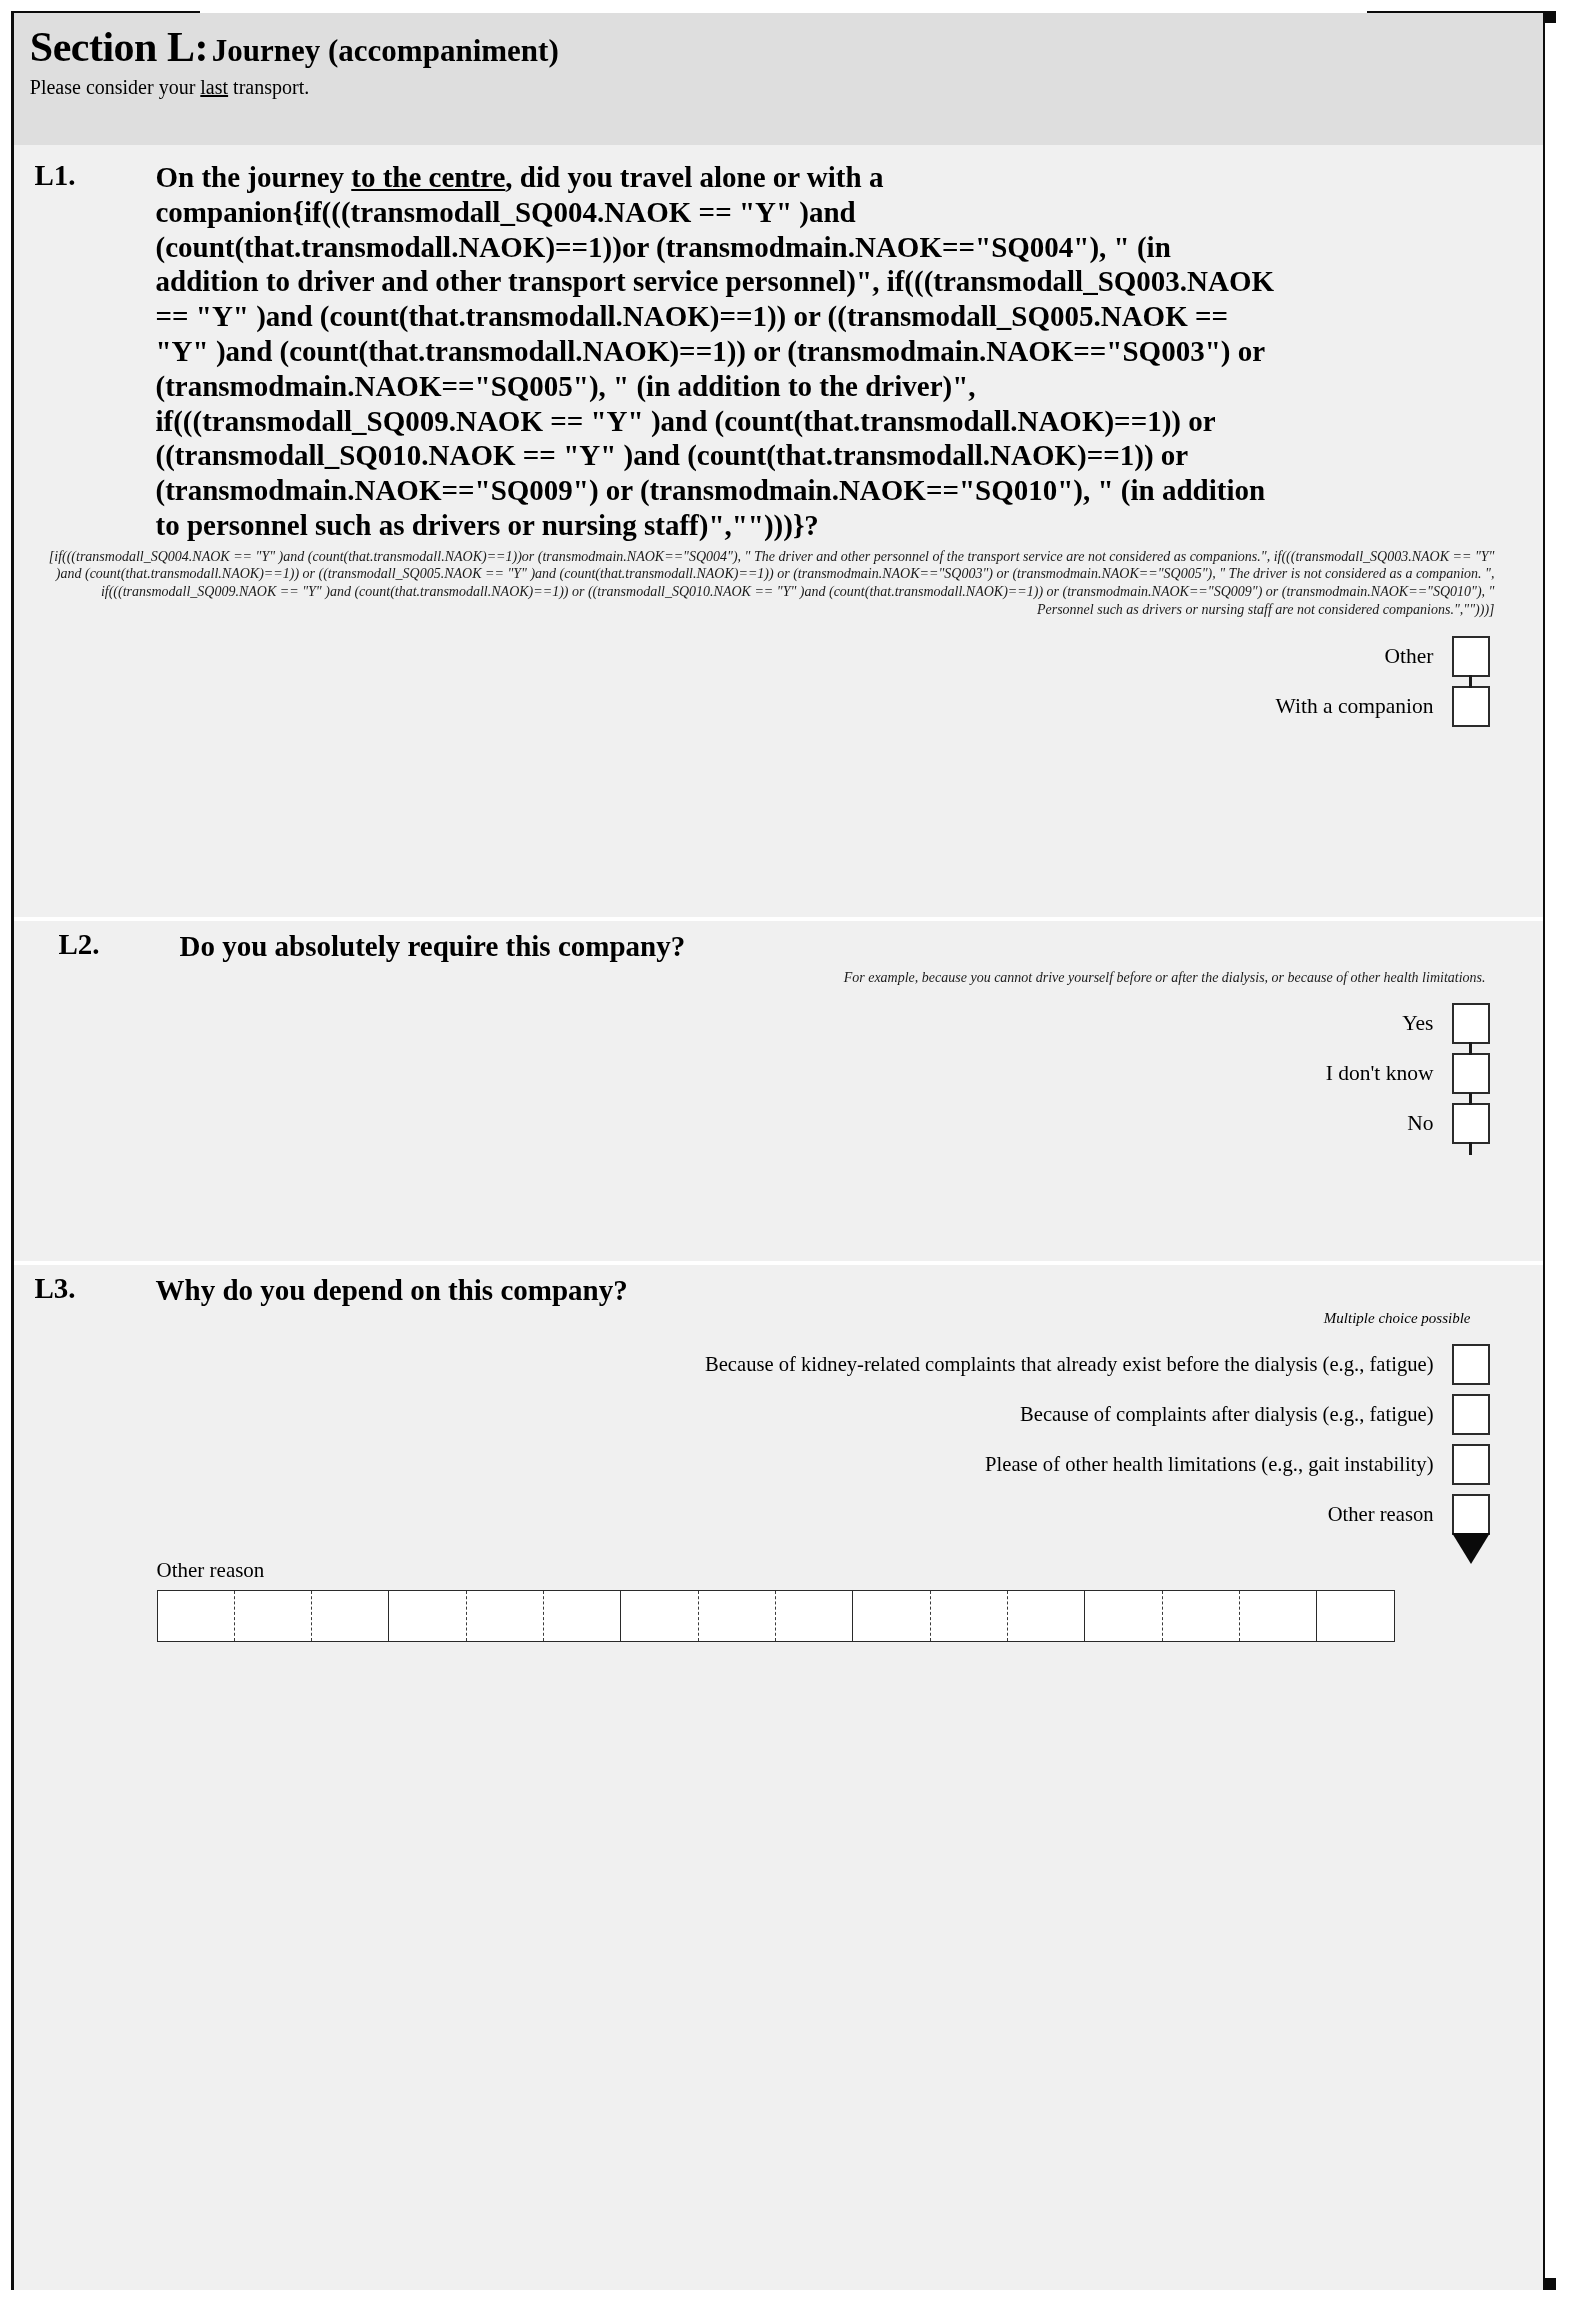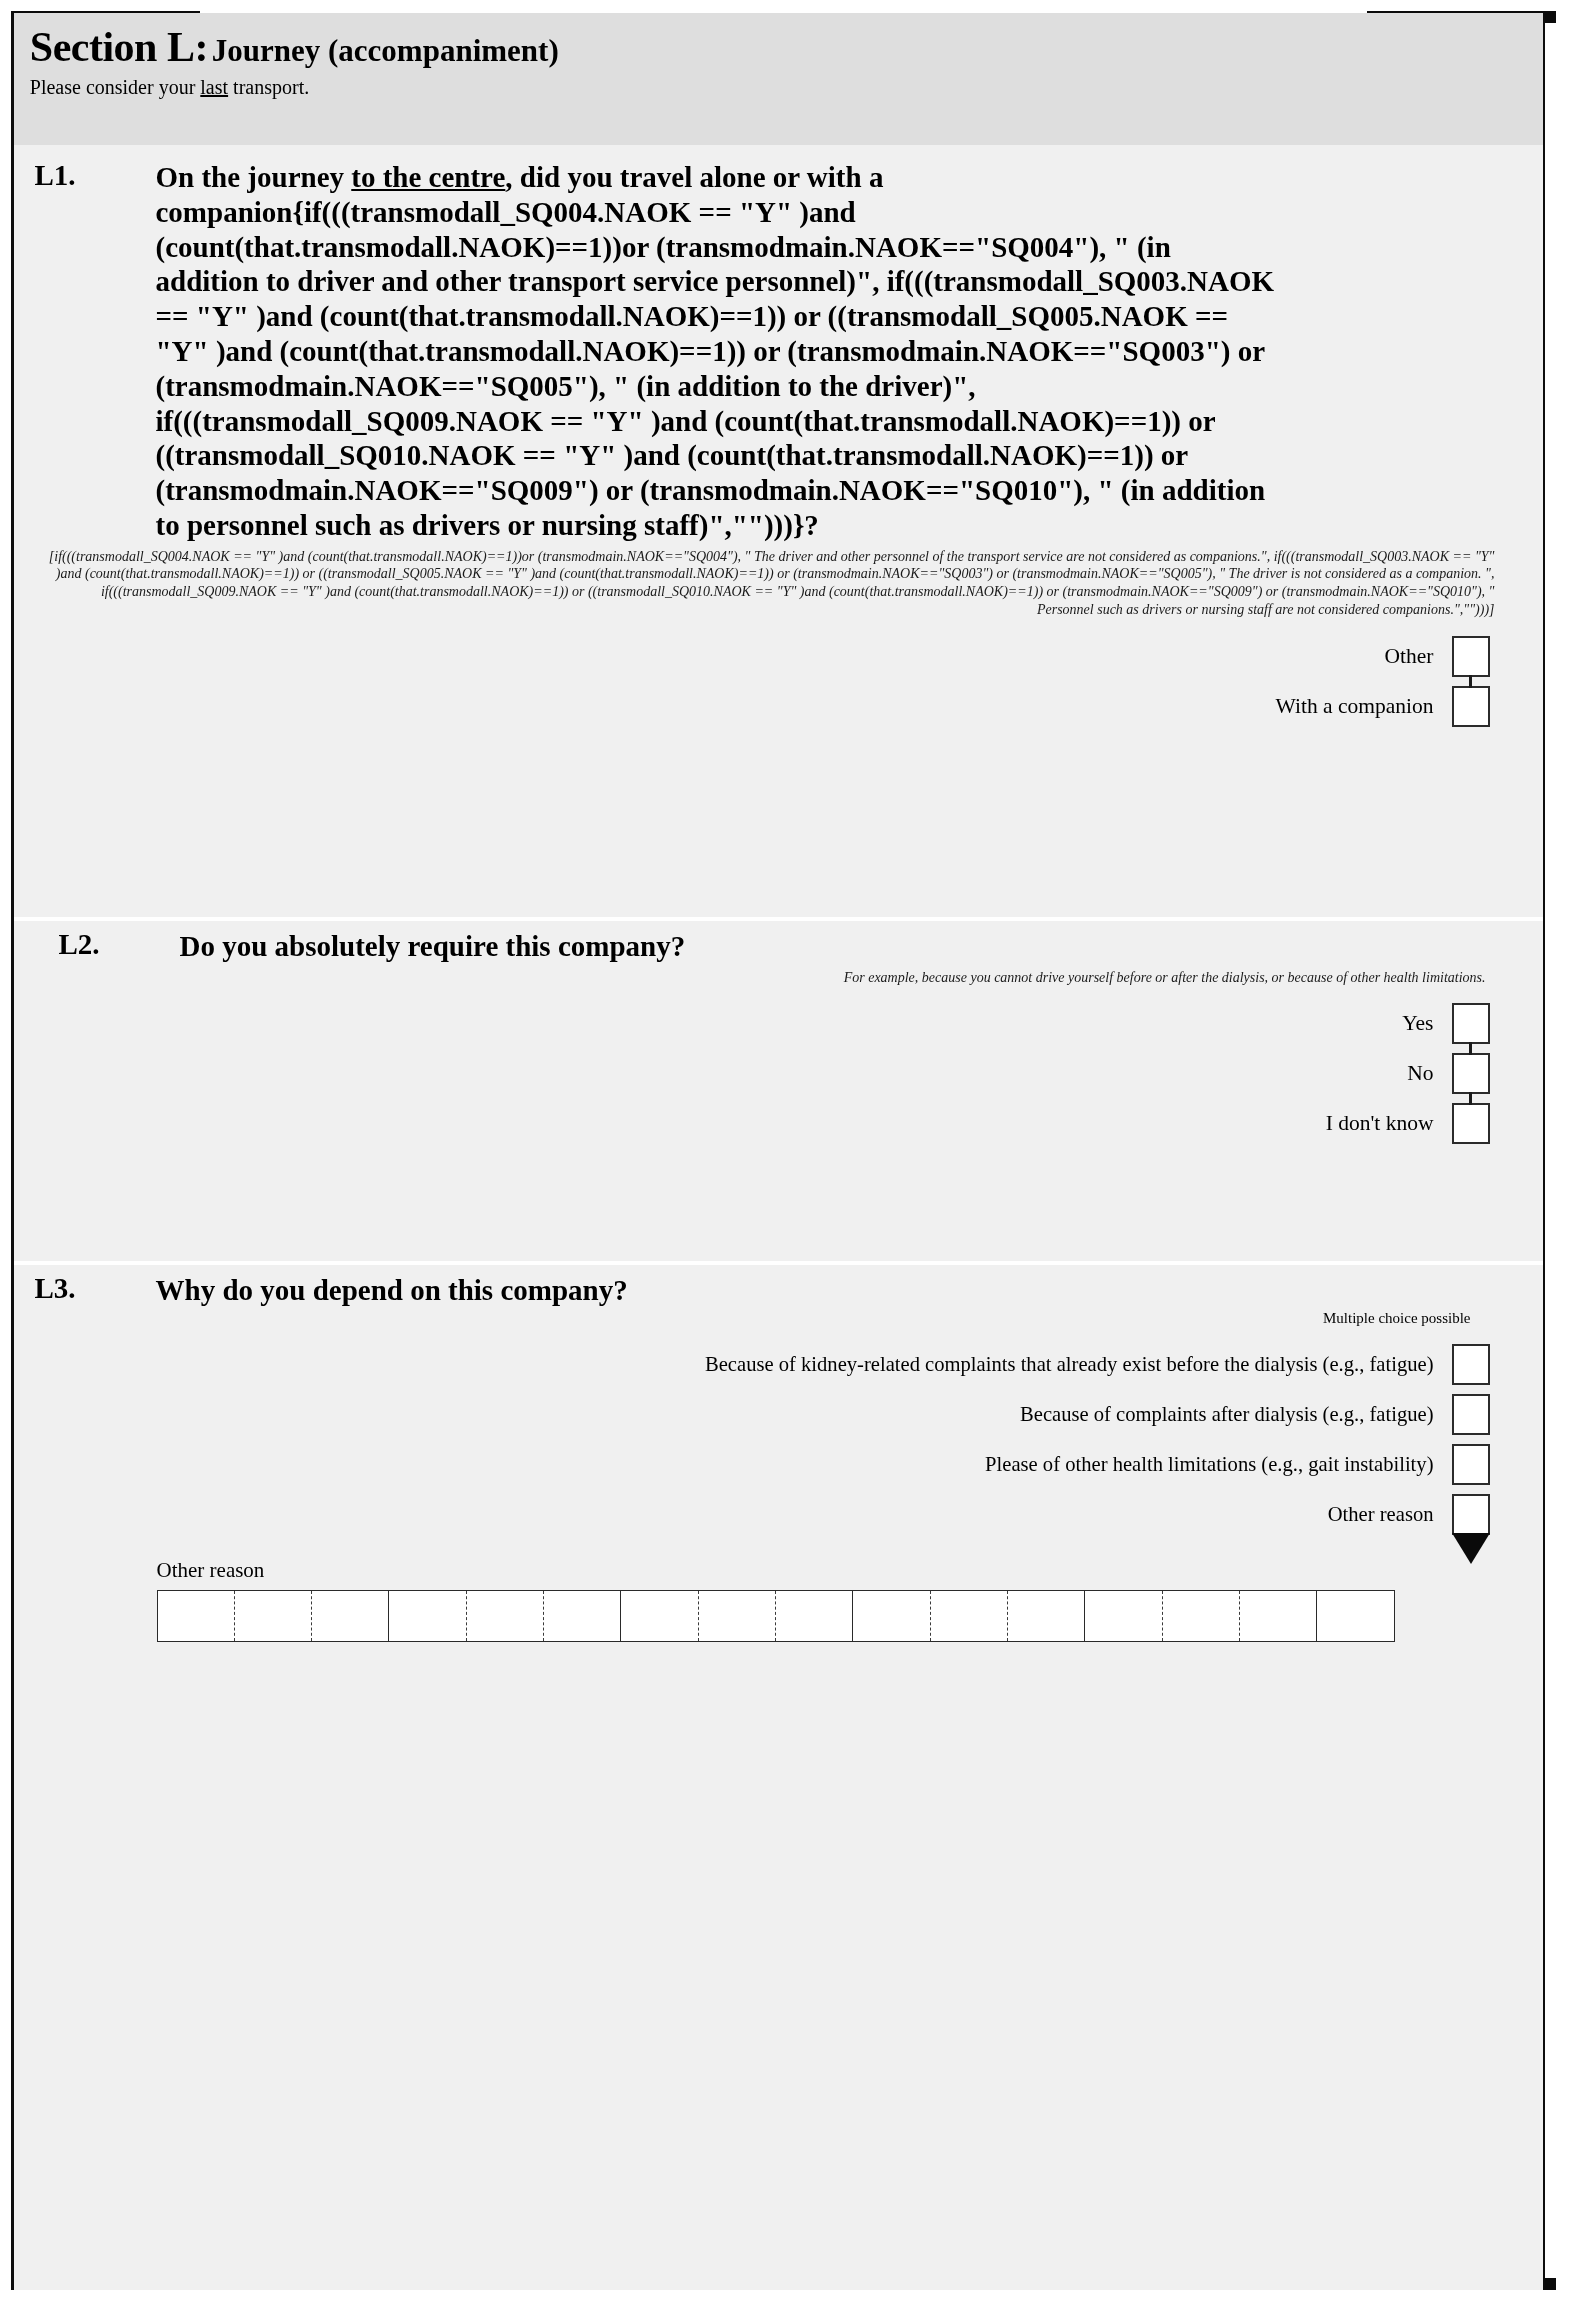--- a/index.html
+++ b/index.html
@@ -122,20 +122,21 @@
   .qhint {
     font-family: "Liberation Serif", "DejaVu Serif", serif;
     font-style: italic;
     font-size: 14px;
     line-height: 1.28;
     text-align: right;
     color: #1a1a1a;
     margin: 4.8px 48px 0 29px;
   }
   .qhint-right {
+    font-style: italic;
     font-size: 15px;
     text-align: right;
     margin: 1.9px 72px 0 0;
   }
 
   
   .options {
     position: relative;
     margin-top: 12.4px;
   }
@@ -276,26 +277,26 @@
         <div class="qtext wide">Do you absolutely require this company?</div>
       </div>
       <div class="qhint" style="margin-right:57px;">For example, because you cannot drive yourself before or after the dialysis, or because of other health limitations.</div>
 
       <div class="options">
         <div class="optrow">
           <div class="optlabel">Yes</div>
           <div class="checkbox tick-bottom"></div>
         </div>
         <div class="optrow">
+          <div class="optlabel">I don't know</div>
+          <div class="checkbox tick-top"></div>
+        </div>
+        <div class="optrow">
           <div class="optlabel">No</div>
           <div class="checkbox tick-top tick-bottom"></div>
-        </div>
-        <div class="optrow">
-          <div class="optlabel">I don't know</div>
-          <div class="checkbox tick-top"></div>
         </div>
       </div>
     </div>
 
     <div class="qblock sep-top" style="top:1248px; height:1029px;">
       <div class="qrow">
         <div class="qnum">L3.</div>
         <div class="qtext wide">Why do you depend on this company?</div>
       </div>
       <div class="qhint-right">Multiple choice possible</div>

